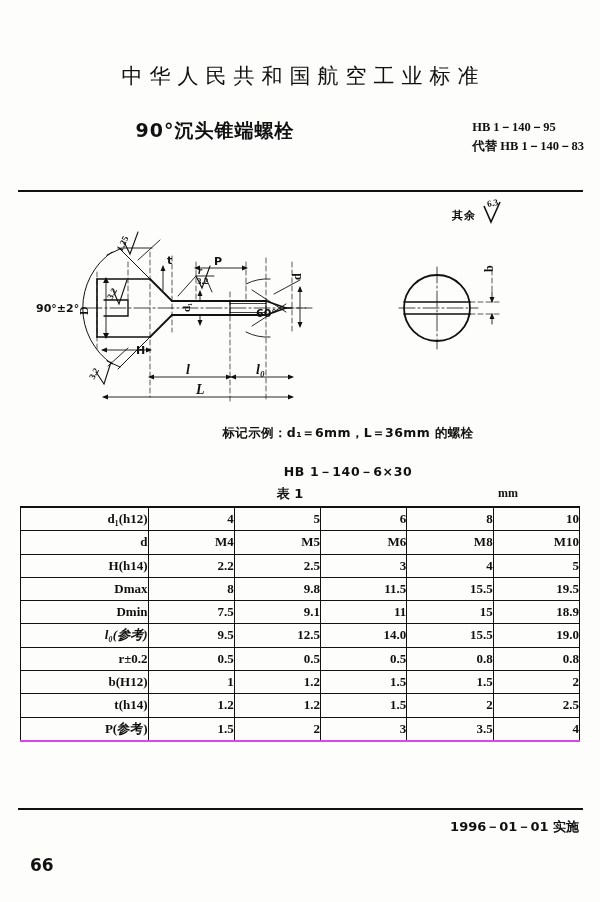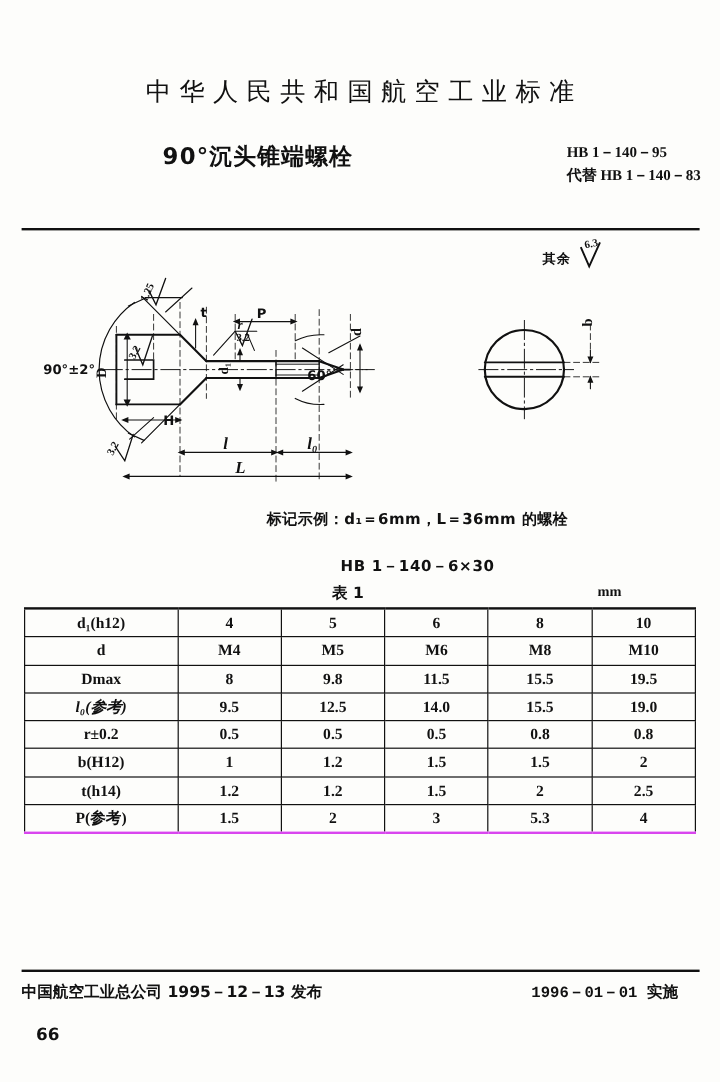--- a/index.html
+++ b/index.html
@@ -81,21 +81,21 @@
     font-family:"Liberation Serif",serif;
   }
   table.spec{
     position:absolute;left:20px;top:506px;width:560px;
     border-collapse:collapse;
     font-family:"Liberation Serif","DejaVu Serif",serif;
     font-size:13px;font-weight:bold;
   }
   table.spec td{
     border:1px solid #111;
-    text-align:center;
+    text-align:right;
     height:22.3px;
     padding:0;
     line-height:22.3px;
     white-space:nowrap;
     margin-top:40px;
   }
   table.spec tr td:first-child{width:128px;}
   table.spec td:not(:first-child){width:86.4px;}
   table.spec tr:first-child td{border-top:2px solid #111;}
   table.spec tr:last-child td{border-bottom:2px solid #d946ef;}
@@ -106,25 +106,25 @@
   .rule-bot{
     position:absolute;left:18px;top:808px;width:565px;height:0;
     border-top:2.2px solid #111;
   }
   .footer{
     position:absolute;left:18px;top:818px;width:565px;height:22px;
     font-family:"DejaVu Sans","Liberation Sans",sans-serif;
     font-weight:bold;font-size:13px;
   }
   .footer .left{position:absolute;left:0;top:0;white-space:nowrap;}
-  .footer .right{position:absolute;right:18px;top:0;white-space:nowrap;font-family:Liberation Mono, monospace;}
+  .footer .right{position:absolute;right:4px;top:0;white-space:nowrap;}
   .pagenum{
     position:absolute;left:30px;top:855px;
     font-family:"DejaVu Sans","Liberation Sans",sans-serif;
-    font-weight:bold;font-size:14px;
+    font-weight:bold;font-size:17px;
   }
 </style>
 </head>
 <body>
 
 <div class="page">
 
   <div class="std-head">中华人民共和国航空工业标准</div>
 
   <div class="title-row">
@@ -326,28 +326,44 @@
       </tr>
       <tr>
         <td>d</td>
         <td>M4</td>
         <td>M5</td>
         <td>M6</td>
         <td>M8</td>
         <td>M10</td>
       </tr>
       <tr>
+        <td>H(h14)</td>
+        <td>2.2</td>
+        <td>2.5</td>
+        <td>3</td>
+        <td>4</td>
+        <td>5</td>
+      </tr>
+      <tr>
         <td>Dmax</td>
         <td>8</td>
         <td>9.8</td>
         <td>11.5</td>
         <td>15.5</td>
         <td>19.5</td>
       </tr>
       <tr>
+        <td>Dmin</td>
+        <td>7.5</td>
+        <td>9.1</td>
+        <td>11</td>
+        <td>15</td>
+        <td>18.9</td>
+      </tr>
+      <tr>
         <td class="ital">l₀(参考)</td>
         <td>9.5</td>
         <td>12.5</td>
         <td>14.0</td>
         <td>15.5</td>
         <td>19.0</td>
       </tr>
       <tr>
         <td>r±0.2</td>
         <td>0.5</td>
@@ -370,26 +386,25 @@
         <td>1.2</td>
         <td>1.5</td>
         <td>2</td>
         <td>2.5</td>
       </tr>
       <tr>
         <td>P(参考)</td>
         <td>1.5</td>
         <td>2</td>
         <td>3</td>
-        <td>5.3</td>
+        <td>3.5</td>
         <td>4</td>
       </tr>
     </tbody>
   </table>
 
   <div class="rule-bot"></div>
   <div class="footer">
-    <span class="left">中国航空工业总公司 1995－12－13 发布</span>
     <span class="right">1996－01－01 实施</span>
   </div>
   <div class="pagenum">66</div>
 
 </div>
 
 </body></html>

